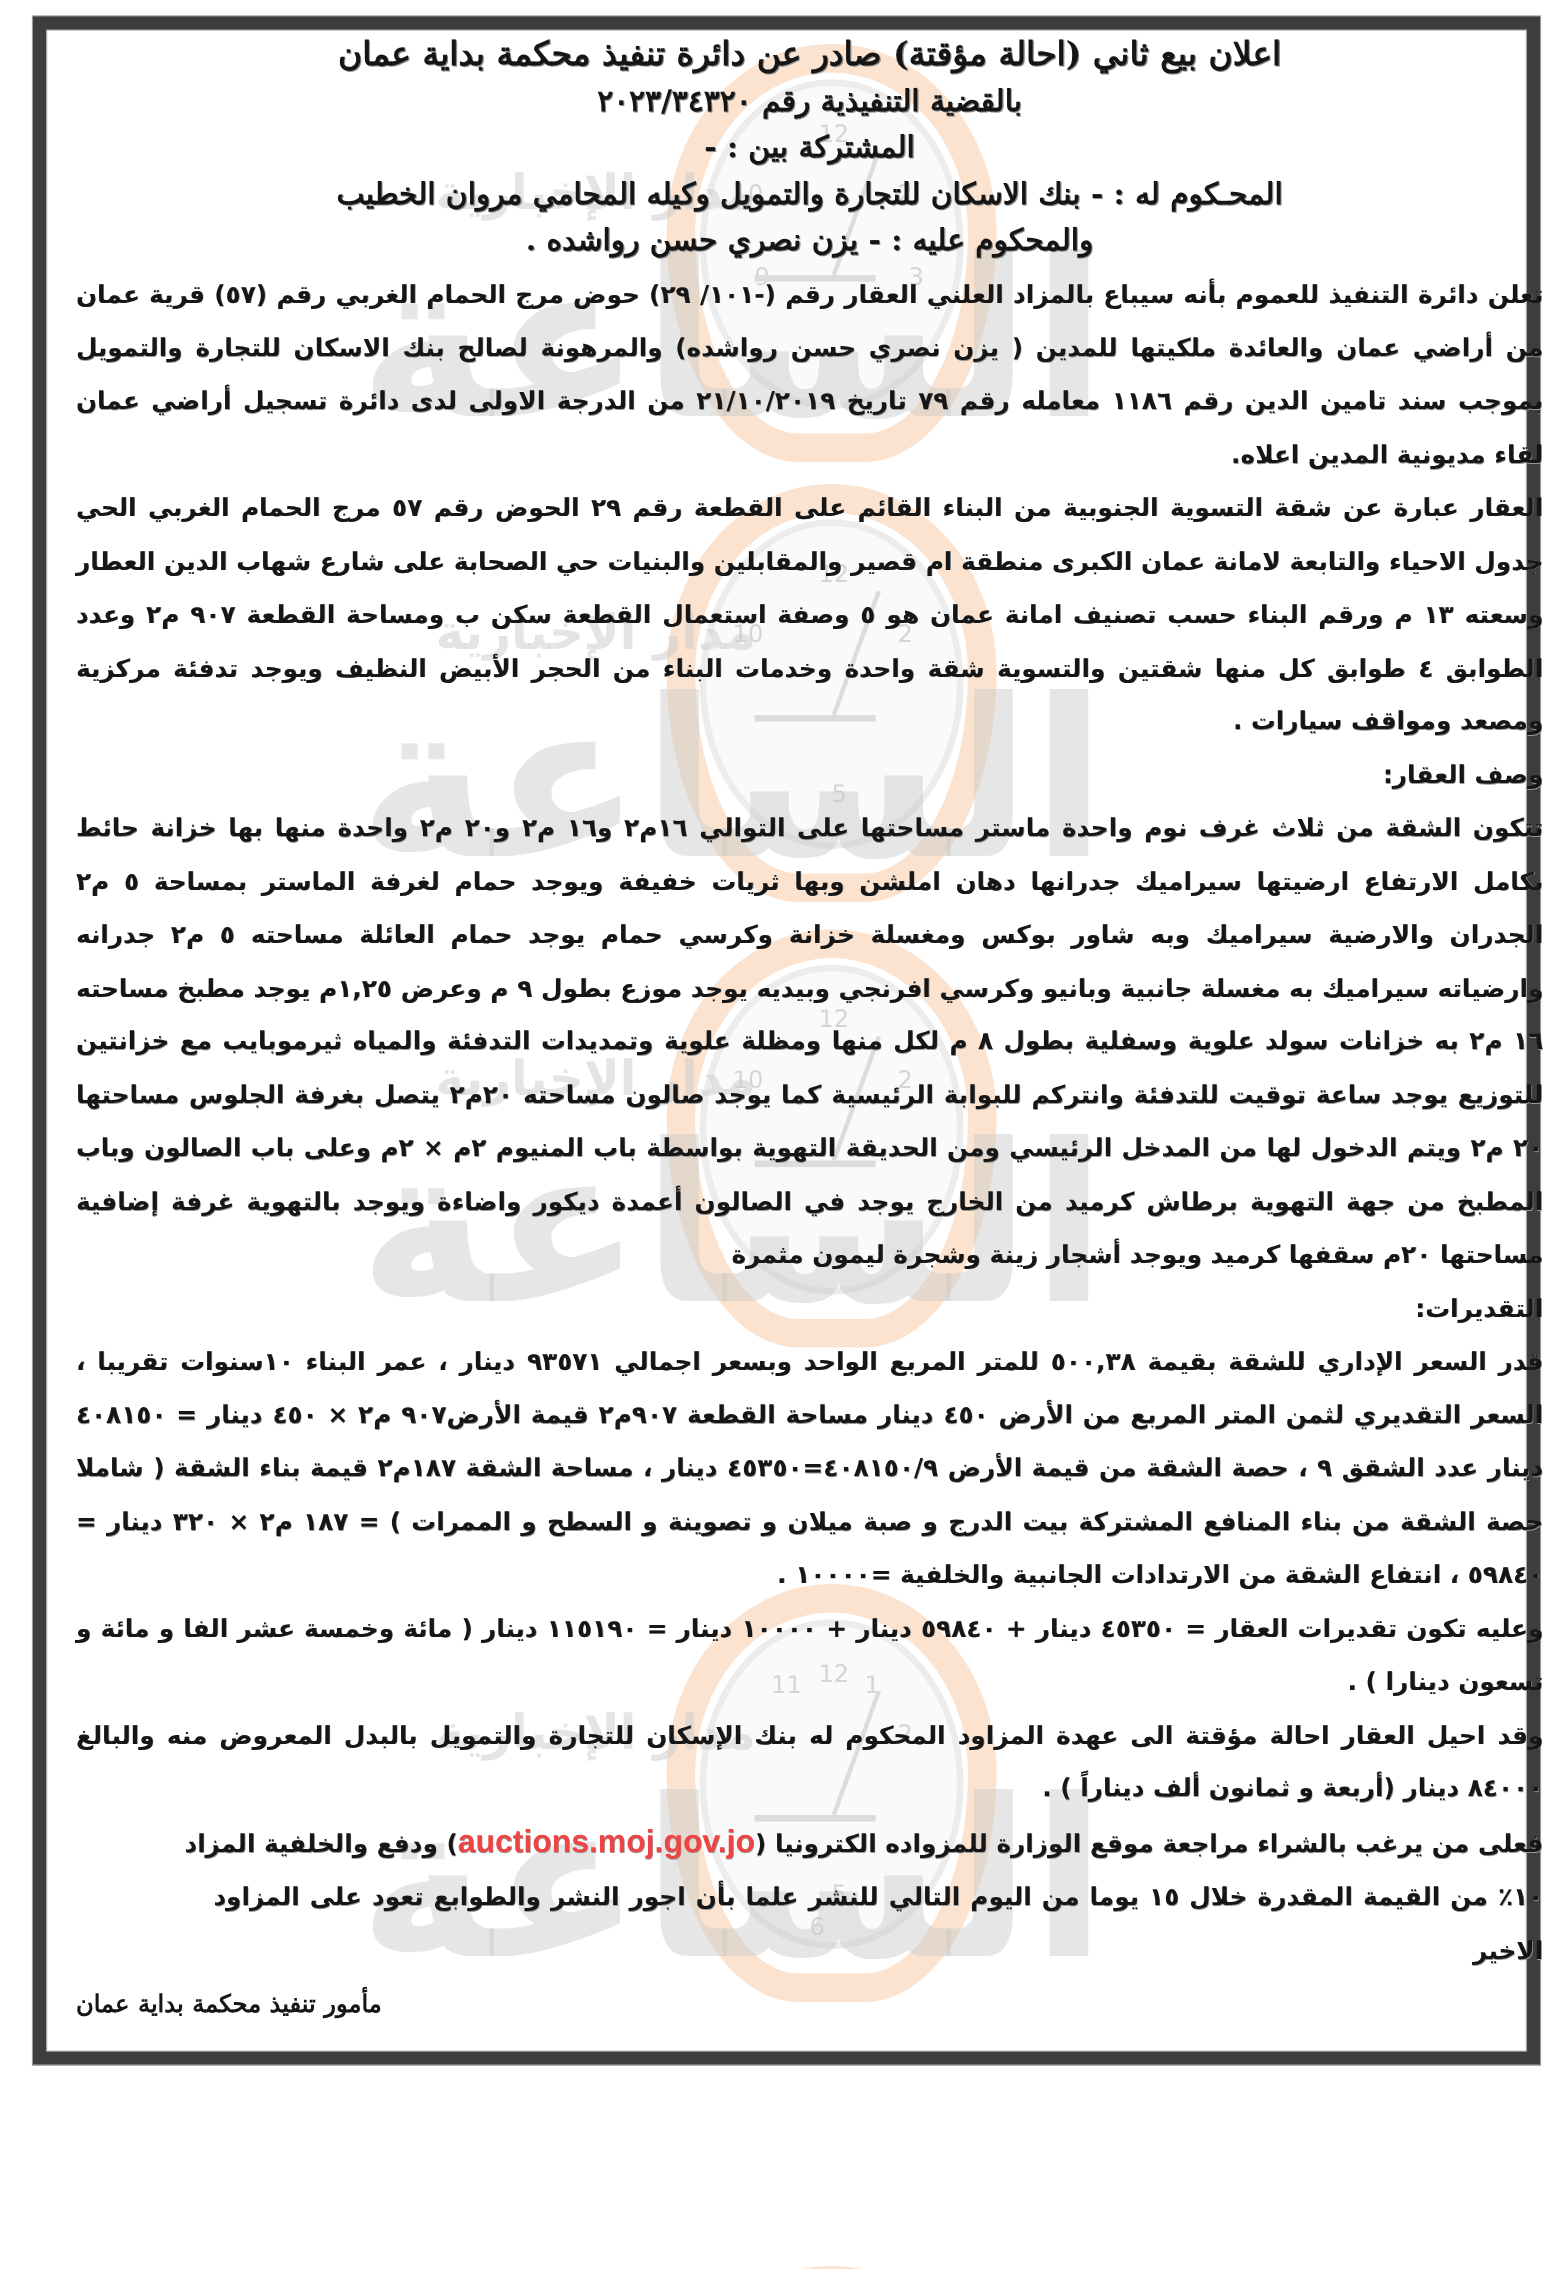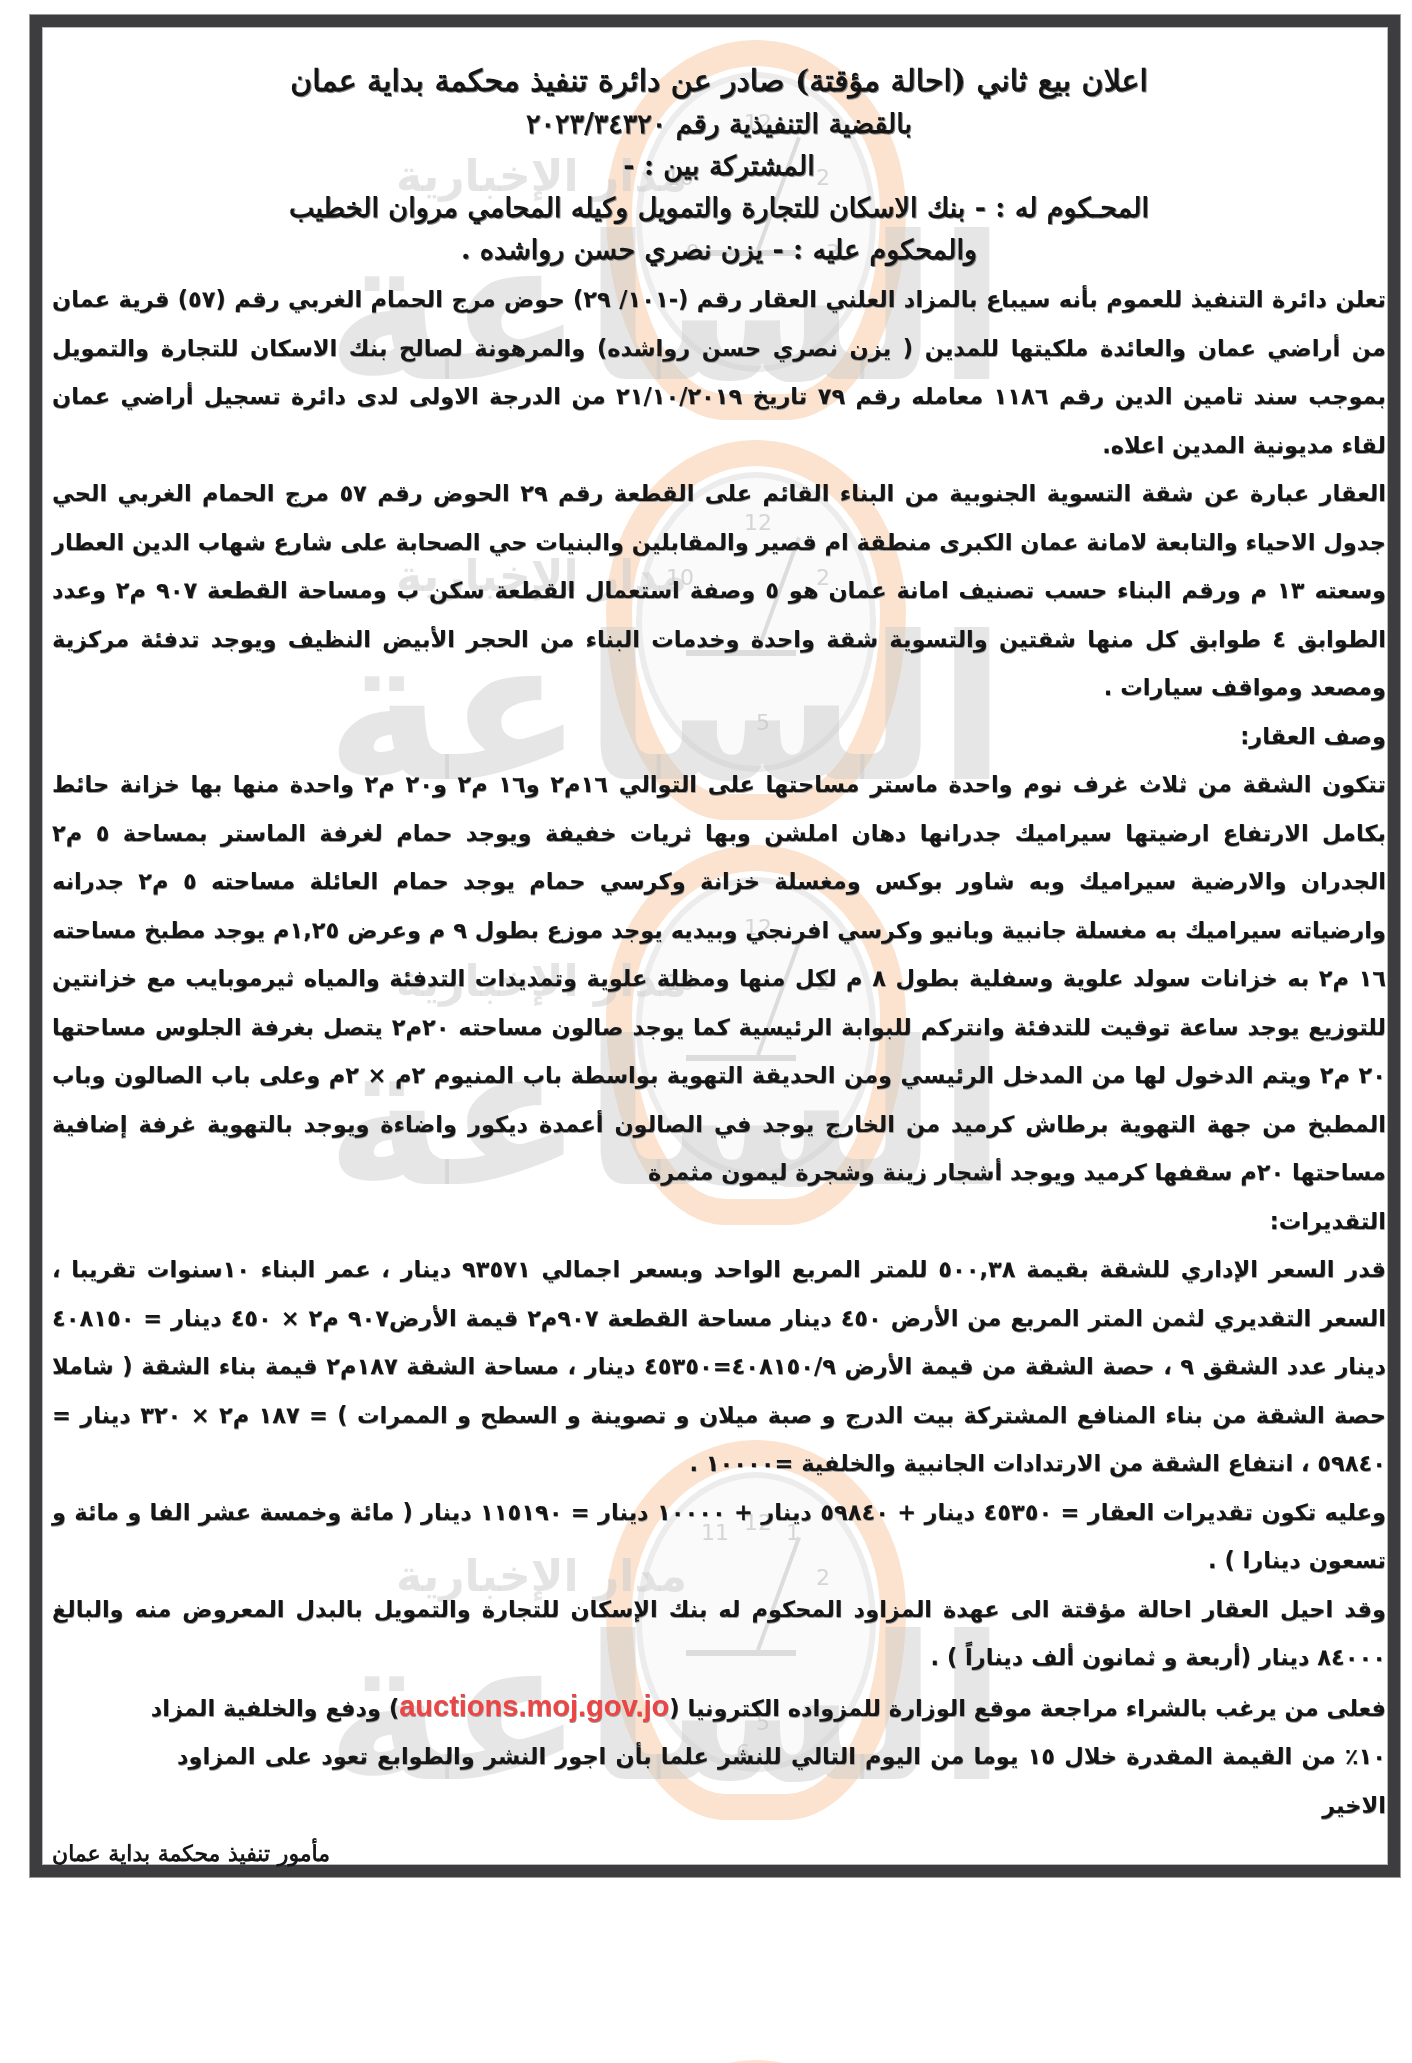--- a/index.html
+++ b/index.html
@@ -95,27 +95,26 @@
     top: 15px;
     width: 1370px;
     height: 1862px;
     border: 12px solid #3d3d3f;
     box-sizing: border-box;
     z-index: 1;
     box-shadow: inset 0 0 0 1px #b8b8b8, 0 0 0 1px #9a9a9a;
   }
   .content {
     position: absolute;
-    left: 52px;
+    left: 69px;
     top: 28px;
     width: 1334px;
     z-index: 2;
     direction: rtl;
     text-align: right;
-    margin-top: 31px;
   }
   .heading {
     text-align: center;
     font-family: "DejaVu Serif", serif;
     font-weight: bold;
     color: #151515;
     text-shadow: 1px 1px 0 #8a8a8a;
   }
   .h1 { font-size: 30px; line-height: 44px; }
   .h-sub { font-size: 27px; line-height: 42px; }

